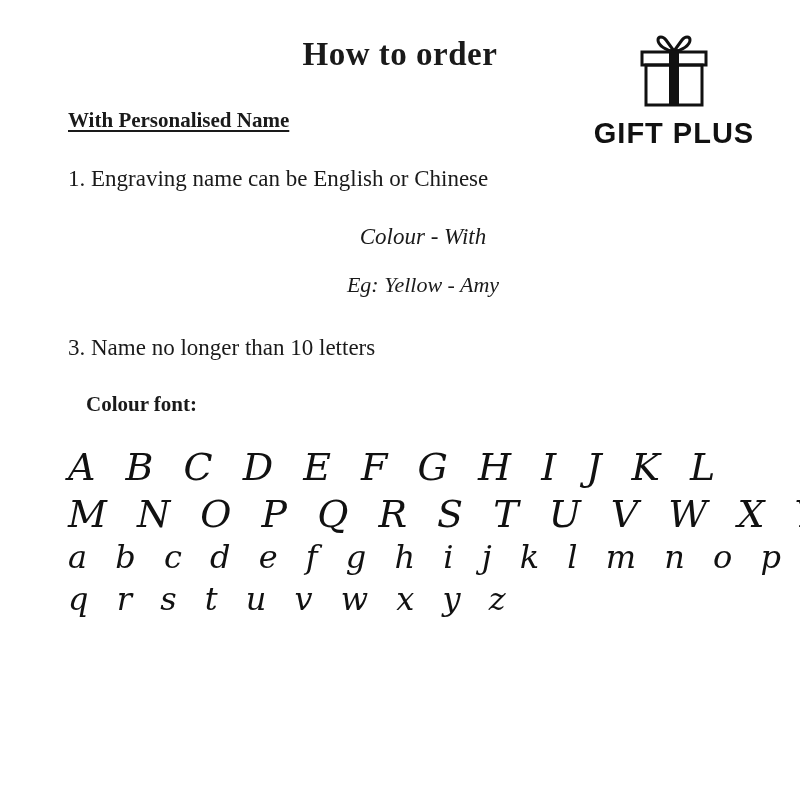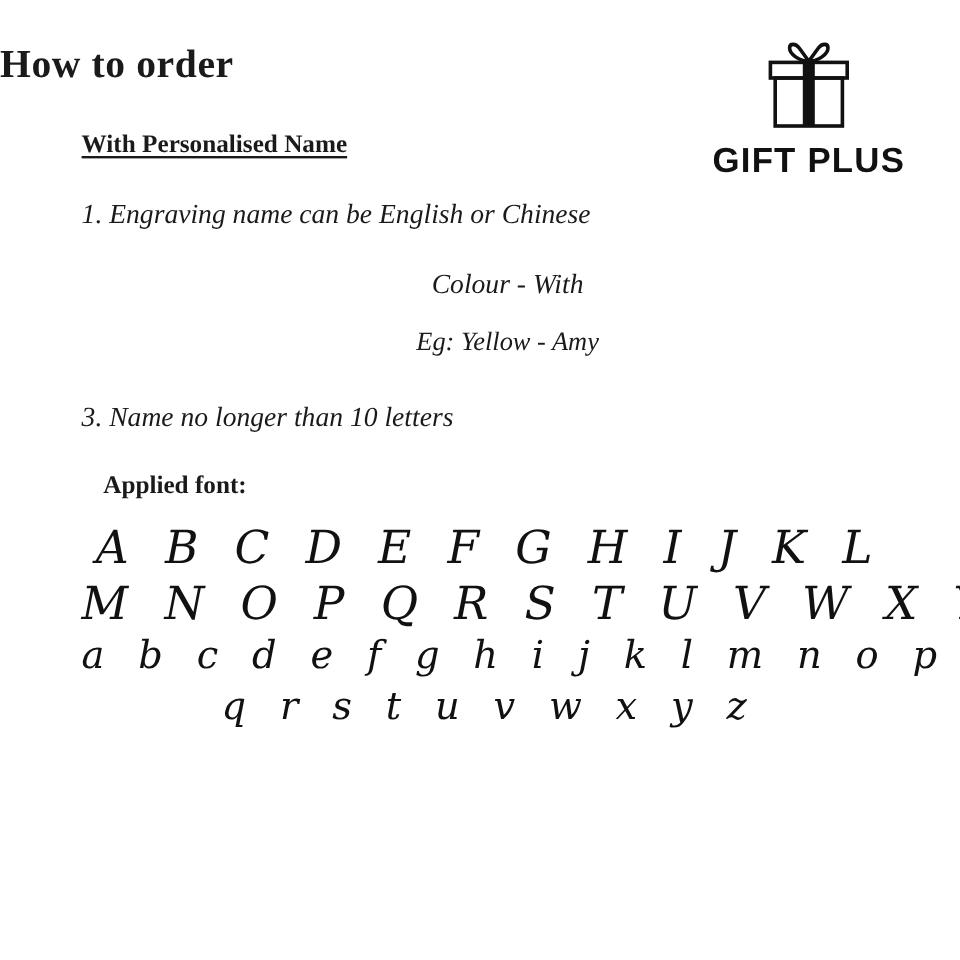--- a/index.html
+++ b/index.html
@@ -43,21 +43,21 @@
     color: #111111;
     line-height: 1;
   }
 
   
   .title {
     position: absolute;
     top: 36px;
     left: 0;
     width: 800px;
-    text-align: left;
+    text-align: center;
     font-family: "Liberation Serif", serif;
     font-weight: bold;
     font-size: 33px;
     letter-spacing: 0.5px;
   }
 
   
   .content {
     position: absolute;
     top: 108px;
@@ -69,21 +69,20 @@
     font-family: "Liberation Serif", serif;
     font-weight: bold;
     font-size: 21px;
     text-decoration: underline;
     text-underline-offset: 3px;
     margin: 0 0 30px 0;
   }
 
   .step {
     font-family: "Liberation Serif", serif;
-    font-style: italic;
     font-size: 23px;
     line-height: 1.42;
     margin: 0 0 28px 0;
     max-width: 660px;
   }
 
   .format-line {
     font-family: "Liberation Serif", serif;
     font-style: italic;
     font-size: 23px;
@@ -102,22 +101,21 @@
 
   .applied-font-label {
     font-family: "Liberation Serif", serif;
     font-weight: bold;
     font-size: 21px;
     margin: 18px 0 0 18px;
   }
 
   
   .alphabet {
-    margin-top: 16px;
-    text-align: center;
+    margin-top: 27px;
     padding-right: 20px;
   }
   .alpha-row {
     font-family: "DejaVu Serif", serif;
     font-style: italic;
     color: #111111;
     white-space: nowrap;
   }
   .alpha-upper {
     font-size: 38px;
@@ -160,21 +158,21 @@
 
     <p class="step">1. Engraving name can be English or Chinese</p>
 
 
     <div class="format-line">Colour - With</div>
 
     <div class="example-line">Eg: Yellow - Amy</div>
 
     <p class="step">3. Name no longer than 10 letters</p>
 
-    <div class="applied-font-label">Applied font:</div>
+    <div class="applied-font-label">Colour font:</div>
 
     <div class="alphabet">
       <div class="alpha-row alpha-upper">A B C D E F G H I J K L</div>
       <div class="alpha-row alpha-upper">M N O P Q R S T U V W X Y Z</div>
       <div class="alpha-row alpha-lower">a b c d e f g h i j k l m n o p</div>
       <div class="alpha-row alpha-lower">q r s t u v w x y z</div>
     </div>
 
   </div>
 </div>

